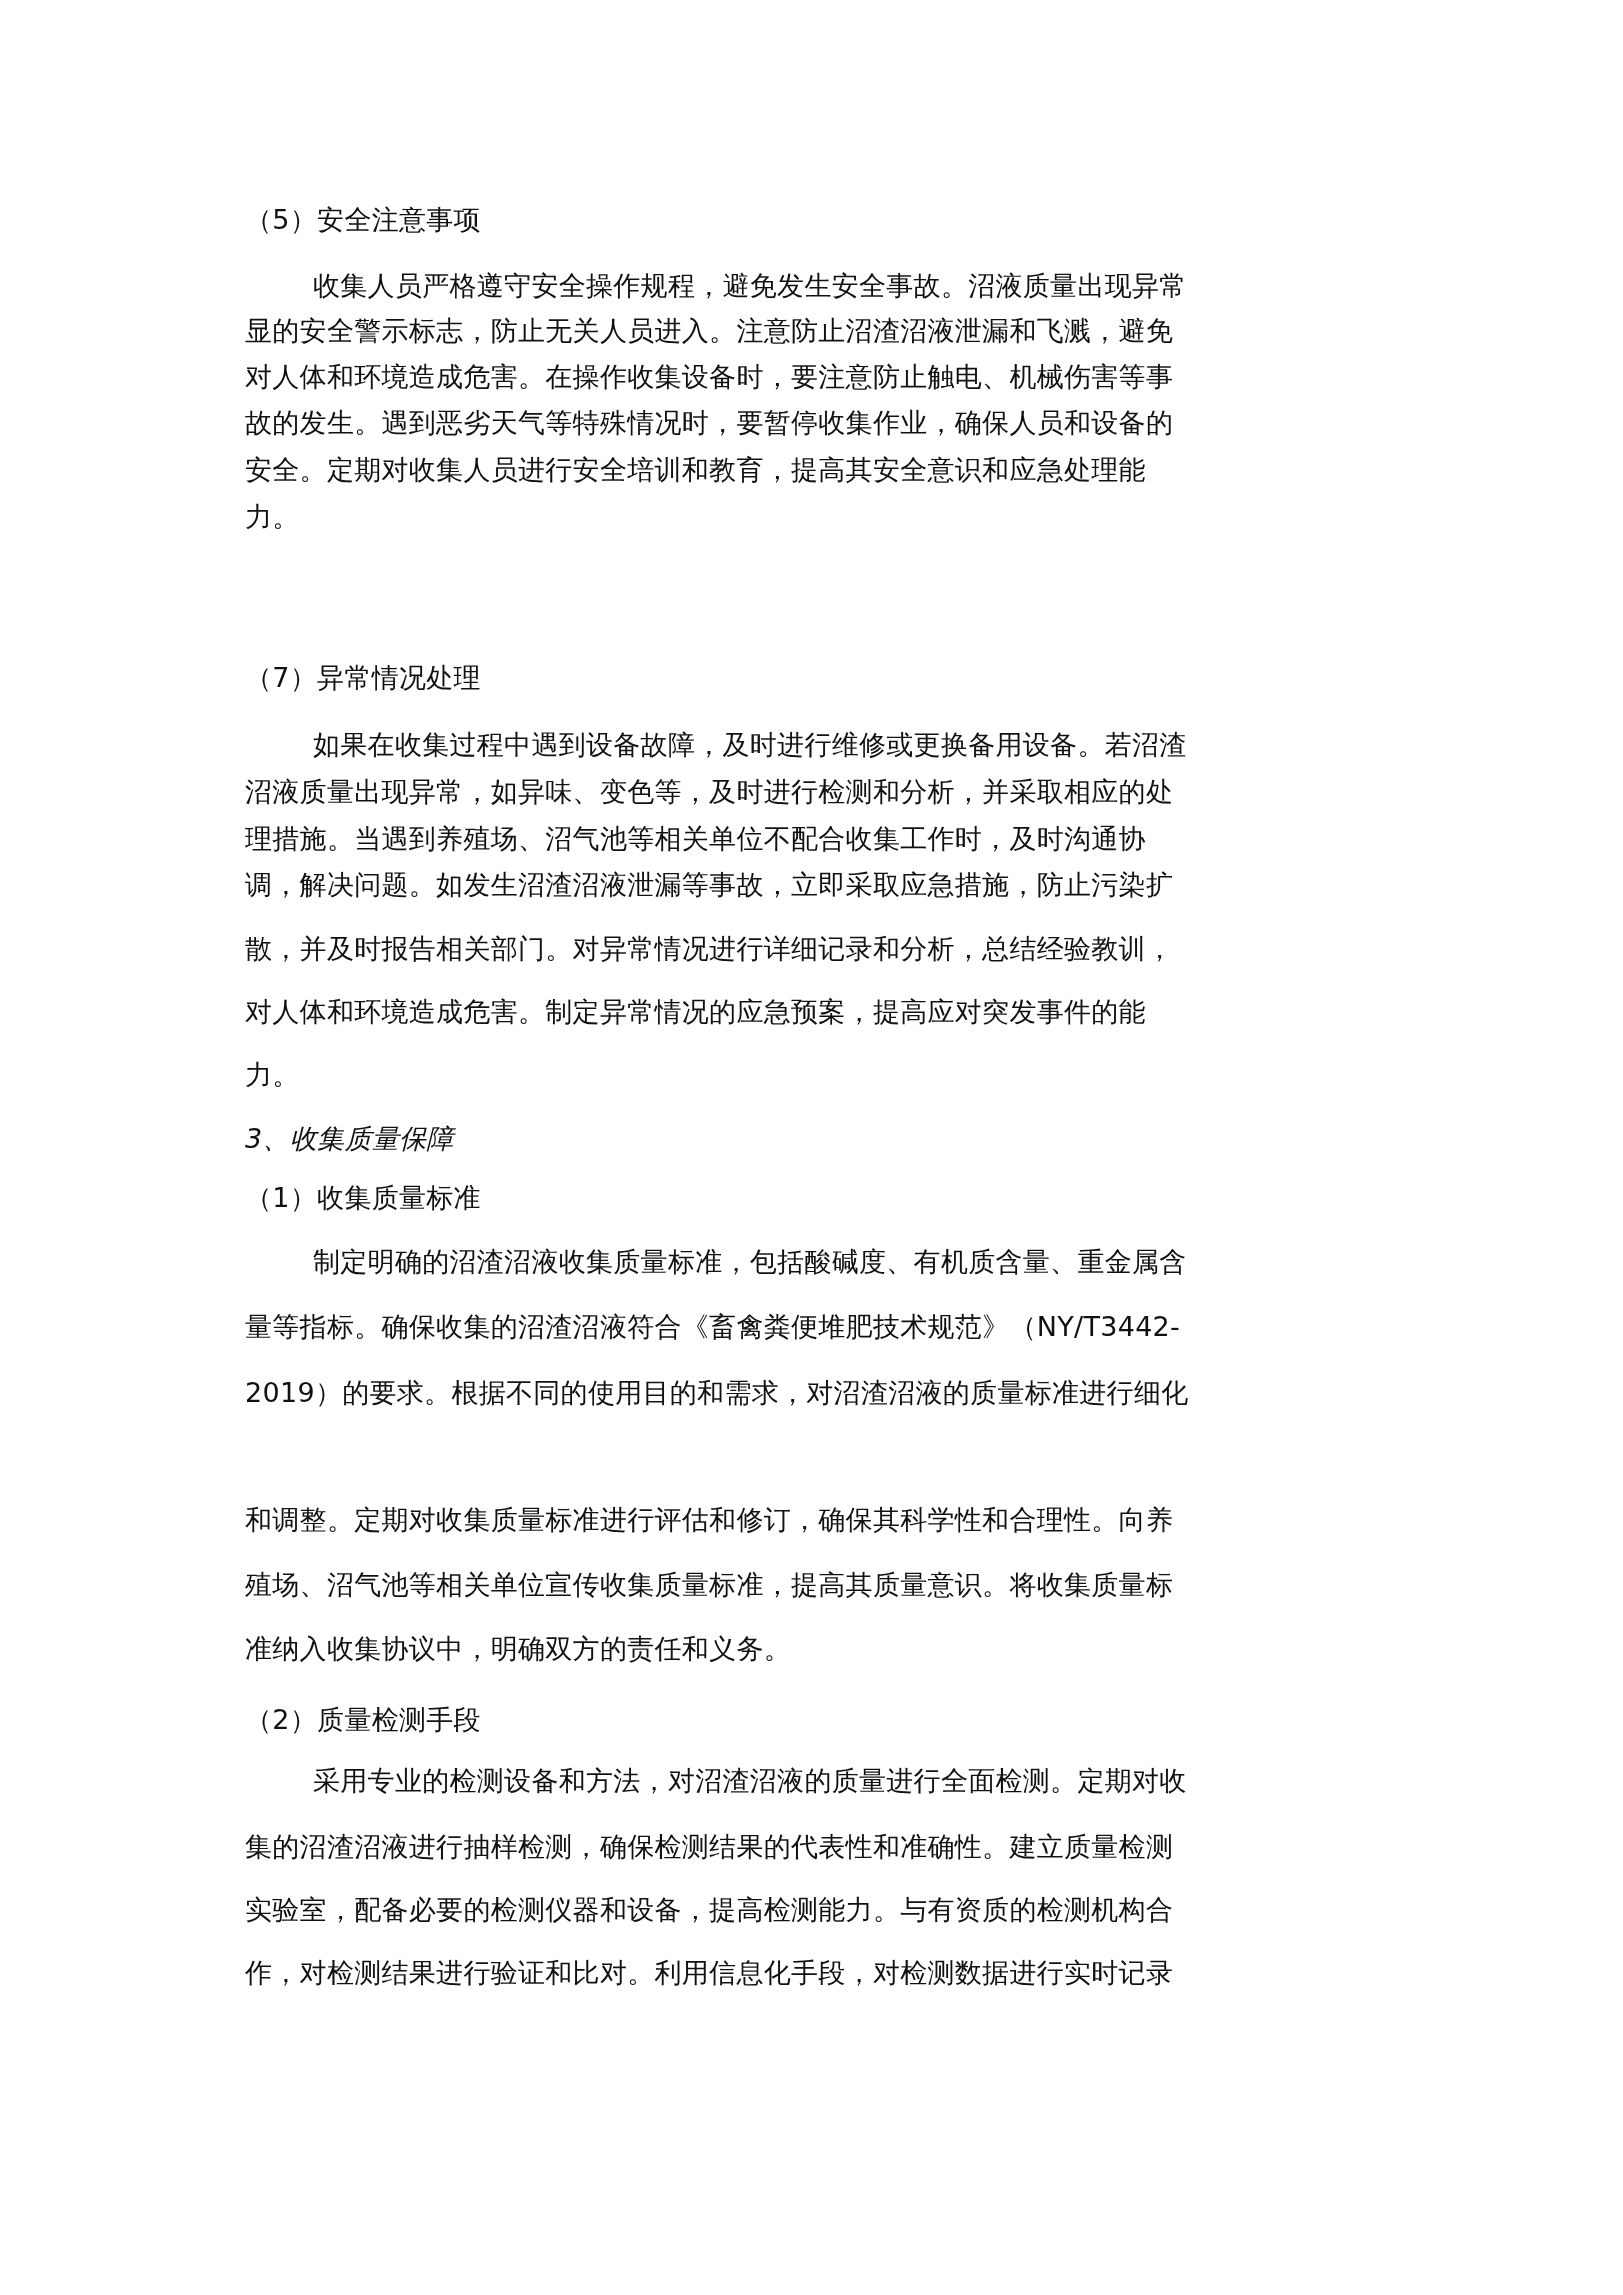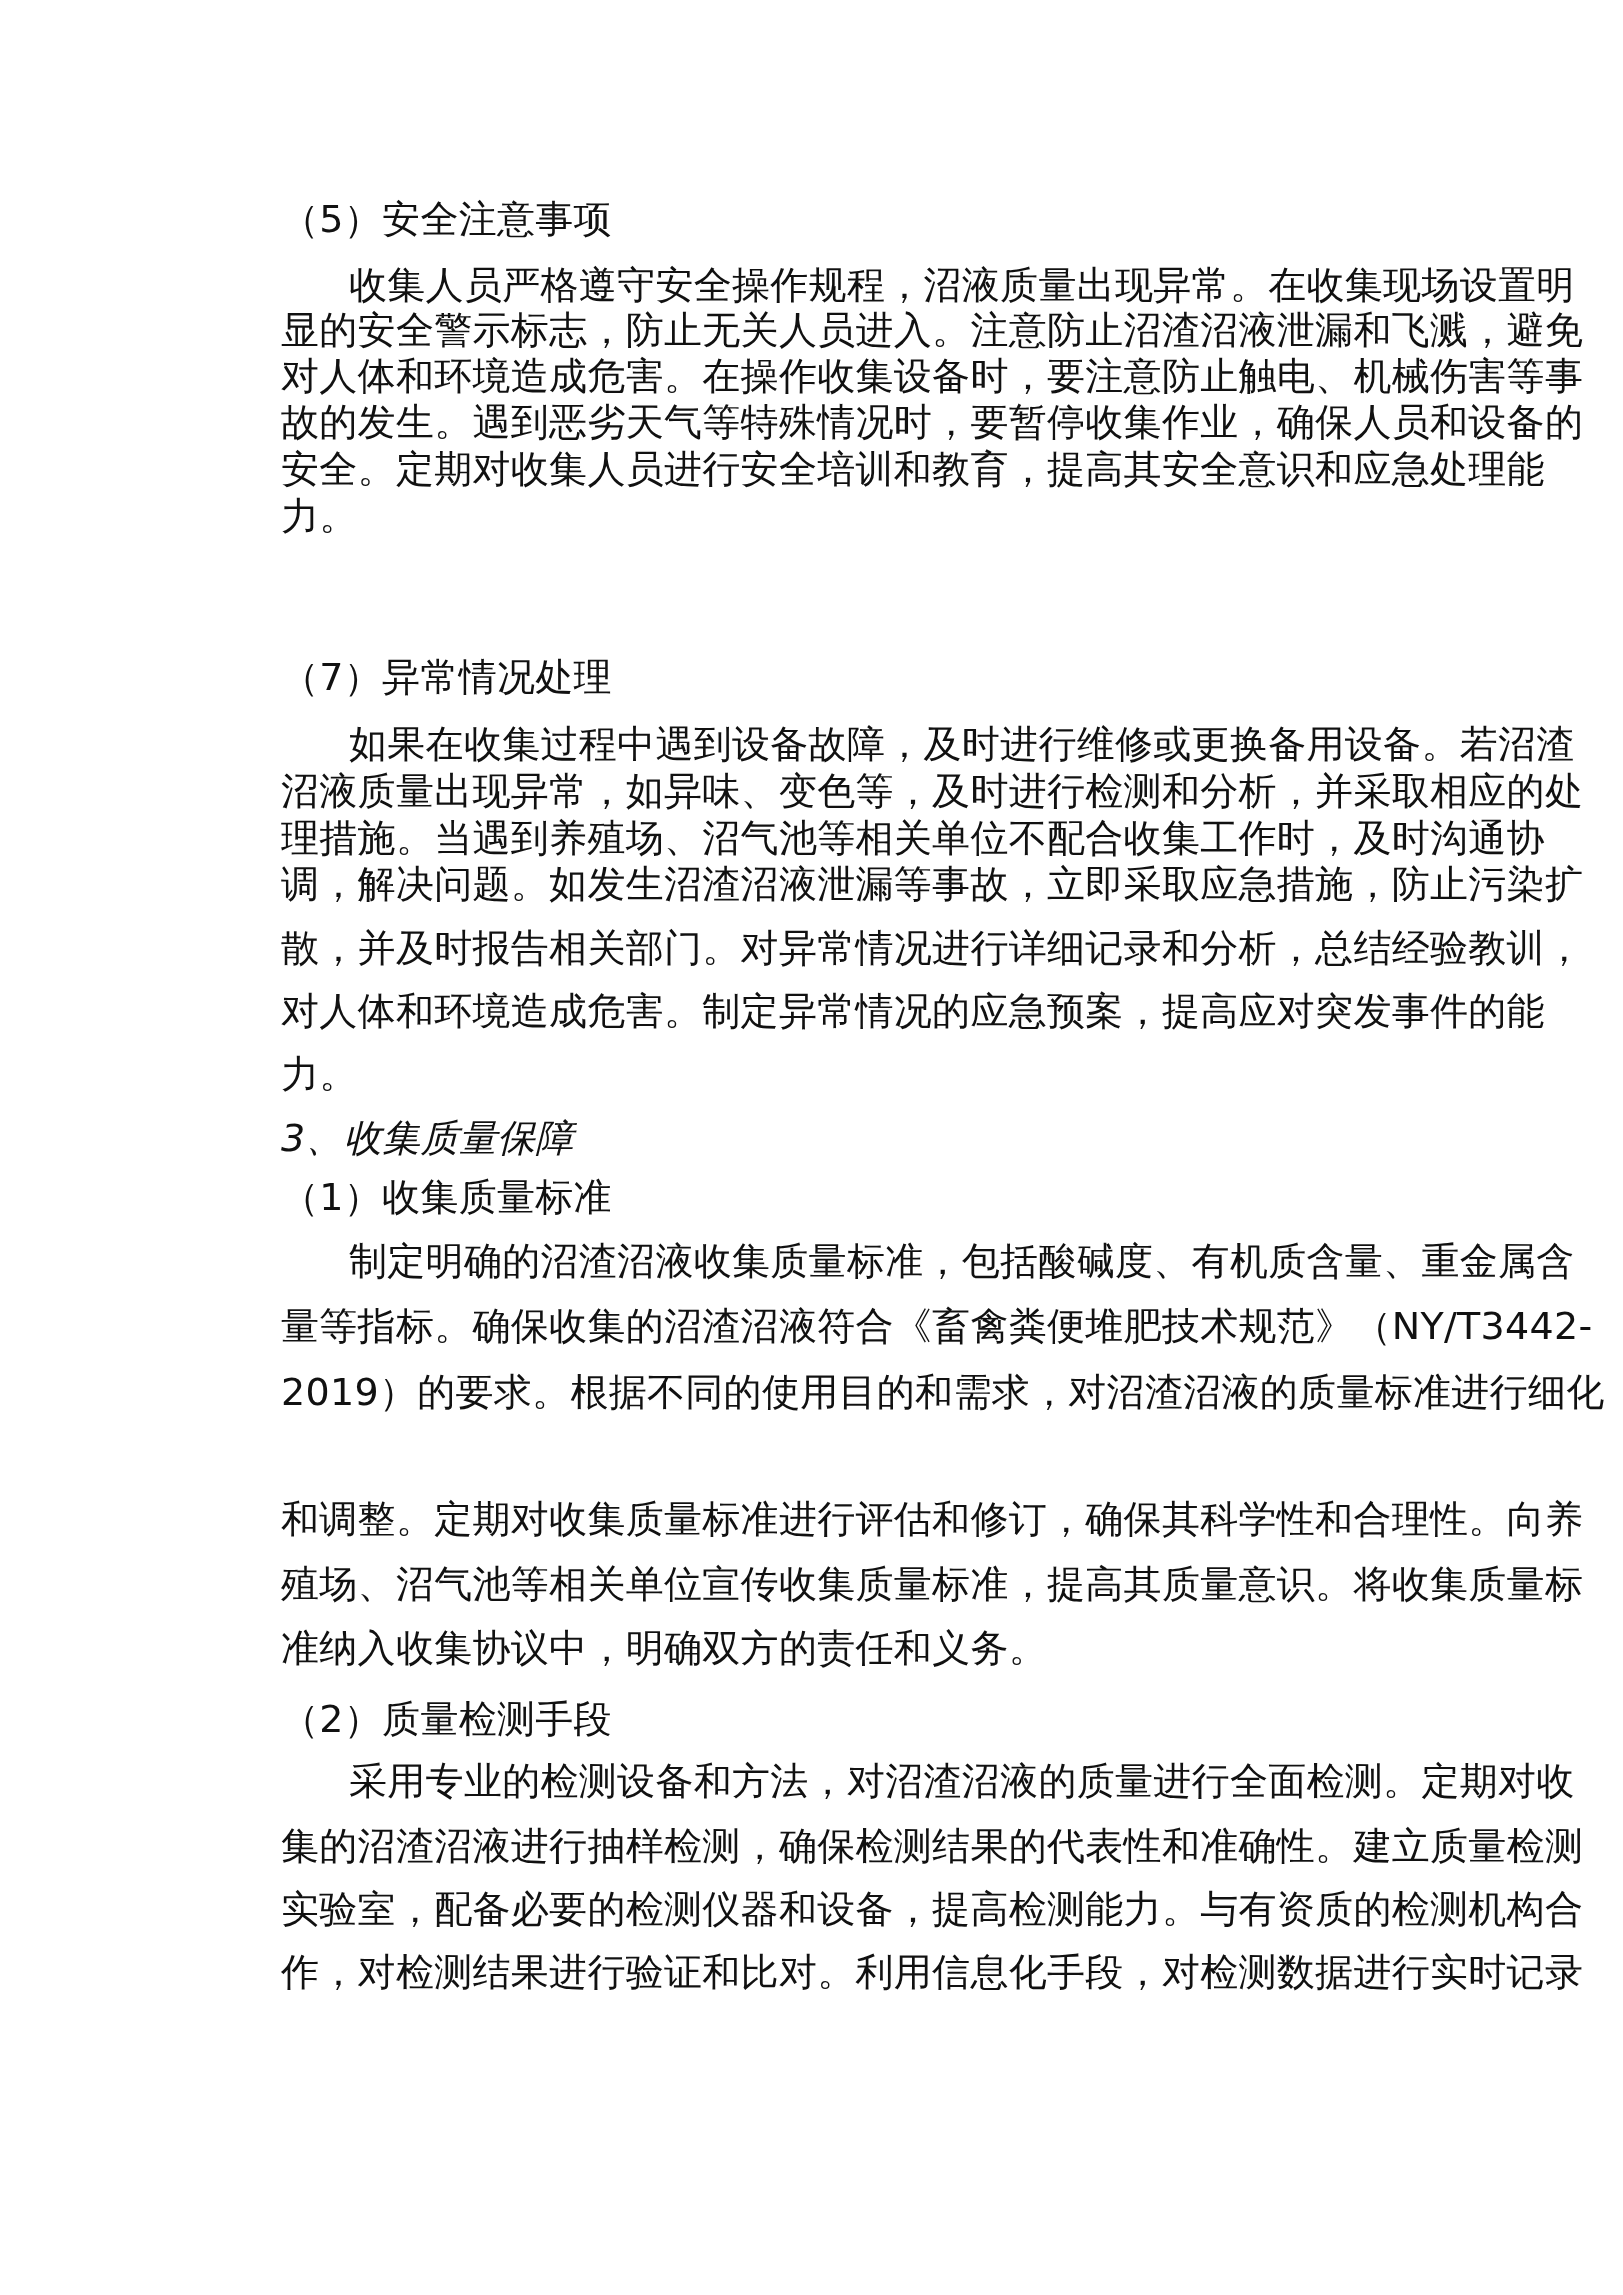--- a/index.html
+++ b/index.html
@@ -1,27 +1,27 @@
 <!DOCTYPE html>
 <html style="font-size:10.5px"><head>
 <meta charset="utf-8">
 <style>
   html, body { margin: 0; padding: 0; background: #ffffff; }
   body { width: 1623px; height: 2295px; position: relative; overflow: hidden;
          font-family: "DejaVu Sans", "Liberation Sans", sans-serif; color: #111111; }
-  .line { position: absolute; left: 245px; font-size: 38px; line-height: 39px;
-          white-space: nowrap; letter-spacing: 0.3px; margin-left: 36px; }
+  .line { position: absolute; left: 245px; font-size: 27px; line-height: 39px;
+          white-space: nowrap; letter-spacing: 0.3px; }
   .indent { left: 313px; }
 </style>
 </head>
 <body>
 
 <div id="page">
   <div class="line" style="top: 200px;">（5）安全注意事项</div>
-  <div class="line indent" style="top: 266px;">收集人员严格遵守安全操作规程，沼液质量出现异常。在收集现场设置明</div>
+  <div class="line indent" style="top: 266px;">收集人员严格遵守安全操作规程，避免发生安全事故。沼液质量出现异常</div>
   <div class="line" style="top: 311px;">显的安全警示标志，防止无关人员进入。注意防止沼渣沼液泄漏和飞溅，避免</div>
   <div class="line" style="top: 357px;">对人体和环境造成危害。在操作收集设备时，要注意防止触电、机械伤害等事</div>
   <div class="line" style="top: 403px;">故的发生。遇到恶劣天气等特殊情况时，要暂停收集作业，确保人员和设备的</div>
   <div class="line" style="top: 450px;">安全。定期对收集人员进行安全培训和教育，提高其安全意识和应急处理能</div>
   <div class="line" style="top: 497px;">力。</div>
   <div class="line" style="top: 658px;">（7）异常情况处理</div>
   <div class="line indent" style="top: 725px;">如果在收集过程中遇到设备故障，及时进行维修或更换备用设备。若沼渣</div>
   <div class="line" style="top: 772px;">沼液质量出现异常，如异味、变色等，及时进行检测和分析，并采取相应的处</div>
   <div class="line" style="top: 819px;">理措施。当遇到养殖场、沼气池等相关单位不配合收集工作时，及时沟通协</div>
   <div class="line" style="top: 865px;">调，解决问题。如发生沼渣沼液泄漏等事故，立即采取应急措施，防止污染扩</div>

